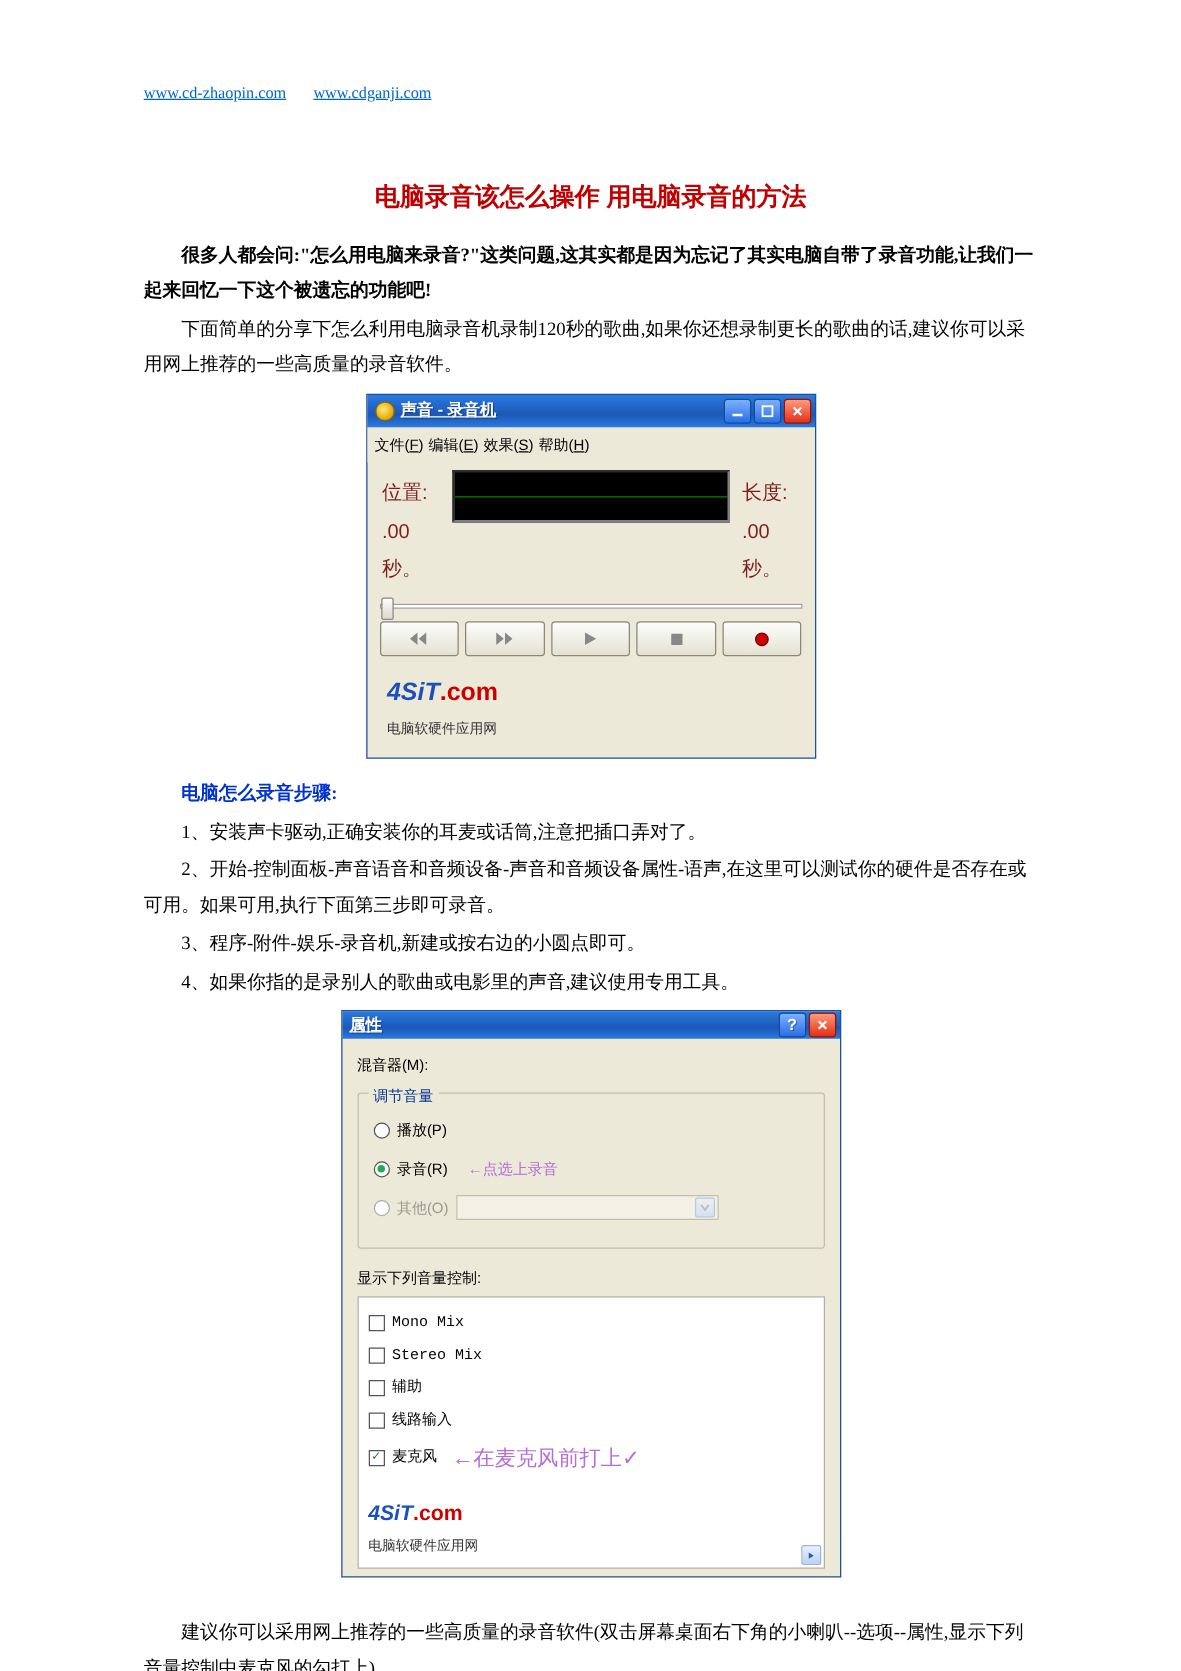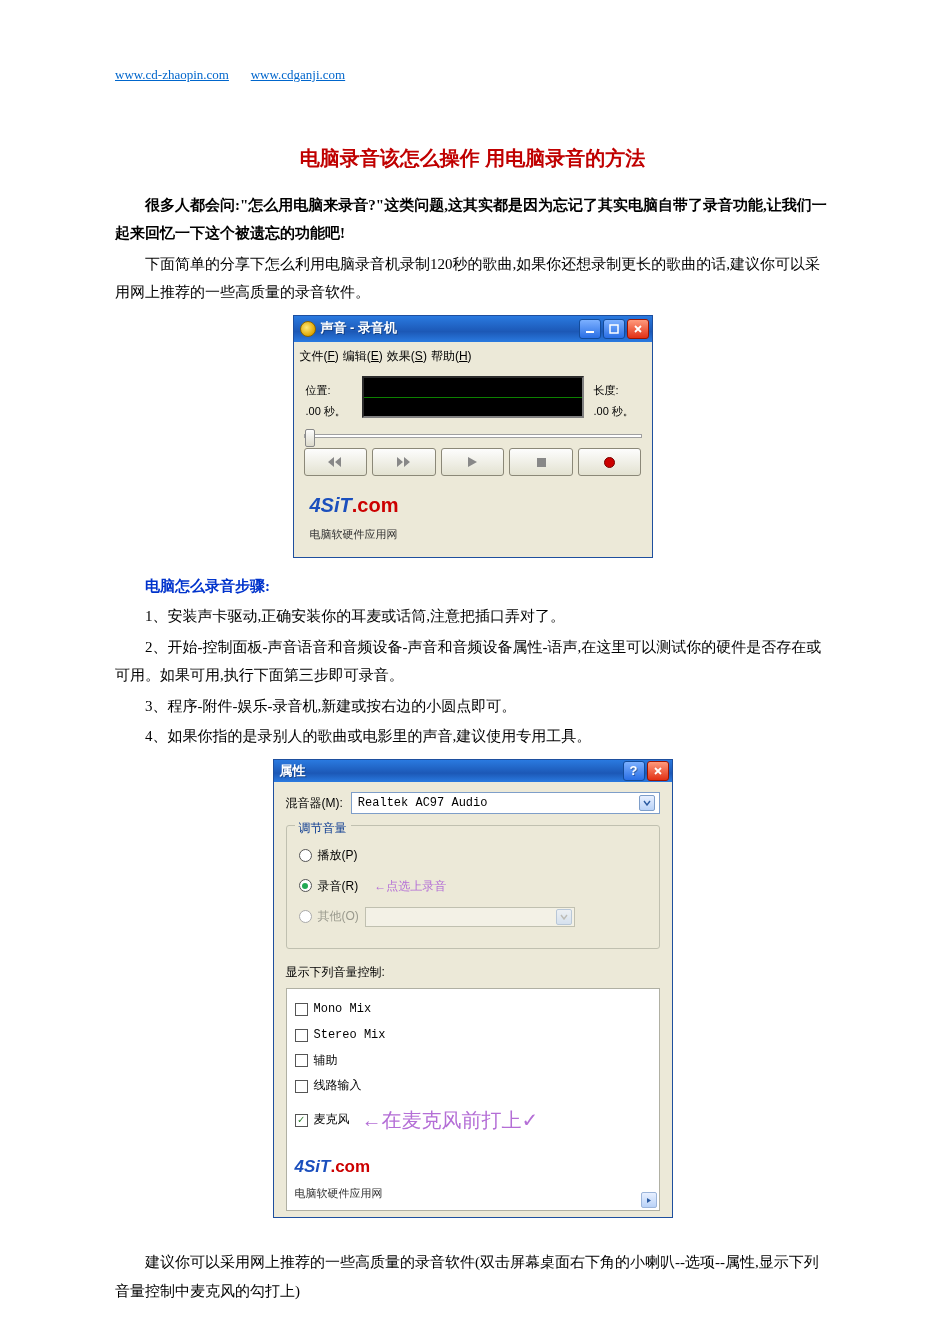--- a/index.html
+++ b/index.html
@@ -50,21 +50,21 @@
       color: #fff;
       font-weight: bold;
       font-size: 13px;
       text-shadow: 1px 1px 0 rgba(0,0,0,.3);
     }
     .titlebar-icon {
       width: 16px; height: 16px; margin-right: 5px;
       background: radial-gradient(circle at 40% 40%, #ffe97a, #e0a600 70%);
       border-radius: 50%; border: 1px solid #8a6400;
     }
-    .titlebar-text { flex: 1; }
+    .titlebar-text { flex: 1; text-decoration: underline; }
     .tbtn {
       width: 22px; height: 20px; margin-left: 2px;
       border-radius: 3px;
       display: flex; align-items: center; justify-content: center;
       font-family: Arial,sans-serif;
       color: #fff; font-weight: bold;
       cursor: default;
     }
     .tbtn-min, .tbtn-max {
       background: linear-gradient(to bottom,#7cb0ff,#2a6fe5);
@@ -81,22 +81,22 @@
     .menubar span u { text-decoration: underline; }
     .recorder-body {
       padding: 6px 8px;
     }
     .rec-row1 {
       display: flex; align-items: stretch; gap: 6px;
     }
     .side {
       width: 54px;
       padding: 4px 4px;
-      font-size: 11px;
-      color: #000000;
+      font-size: 16px;
+      color: #7f1d1d;
     }
     .wave {
       flex: 1; height: 42px;
       background: #000;
       border: 2px inset #808080;
       position: relative;
     }
     .wave::after {
       content:"";
       position: absolute; left:0; right:0; top: 50%;
@@ -207,21 +207,21 @@
       position: relative;
     }
     .chk-row { display:flex; align-items:center; gap:6px; margin:3px 0; font-family:"Courier New","SimSun",monospace; }
     .chk {
       width:13px; height:13px; border:1px solid #555; background:#fff;
       display:inline-flex; align-items:center; justify-content:center;
       font-size: 11px; color:#2a7a2a; font-weight:bold;
     }
     .hand-note2 {
       color:#b46ed6; font-family:"KaiTi","SimSun",cursive;
-      font-size: 20px; margin-left: 6px;
+      font-size: 17px; margin-left: 6px;
     }
     .list-brand {
       margin-top:8px; padding-top:4px;
       display:flex; align-items:center; gap:6px;
     }
     .scroll-right {
       position:absolute; right:2px; bottom:2px;
       width:16px; height:16px;
       background:linear-gradient(to bottom,#e8f0ff,#b9d2f7);
       border:1px solid #9cb5da; border-radius:2px;
@@ -332,28 +332,20 @@
       <span class="tbtn tbtn-help">?</span>
       <span class="tbtn tbtn-close">
         <svg width="10" height="10">
             <path d="M2 2 L8 8 M8 2 L2 8" stroke="#fff" stroke-width="1.8"></path>
           </svg>
       </span>
     </div>
     <div class="prop-body">
       <div class="mixer-row">
         <span>混音器(M):</span>
-        <div class="mixer-select">
-          <span>Realtek AC97 Audio</span>
-          <span class="combo-arrow">
-            <svg width="8" height="6">
-                <path d="M1 1 L4 5 L7 1" fill="none" stroke="#2a5aa0" stroke-width="1.4"></path>
-              </svg>
-          </span>
-        </div>
       </div>
 
       <div class="fieldset">
         <span class="fieldset-legend">调节音量</span>
         <div class="radio-row">
           <span class="radio"></span>
           <span>播放(P)</span>
         </div>
         <div class="radio-row">
           <span class="radio">

